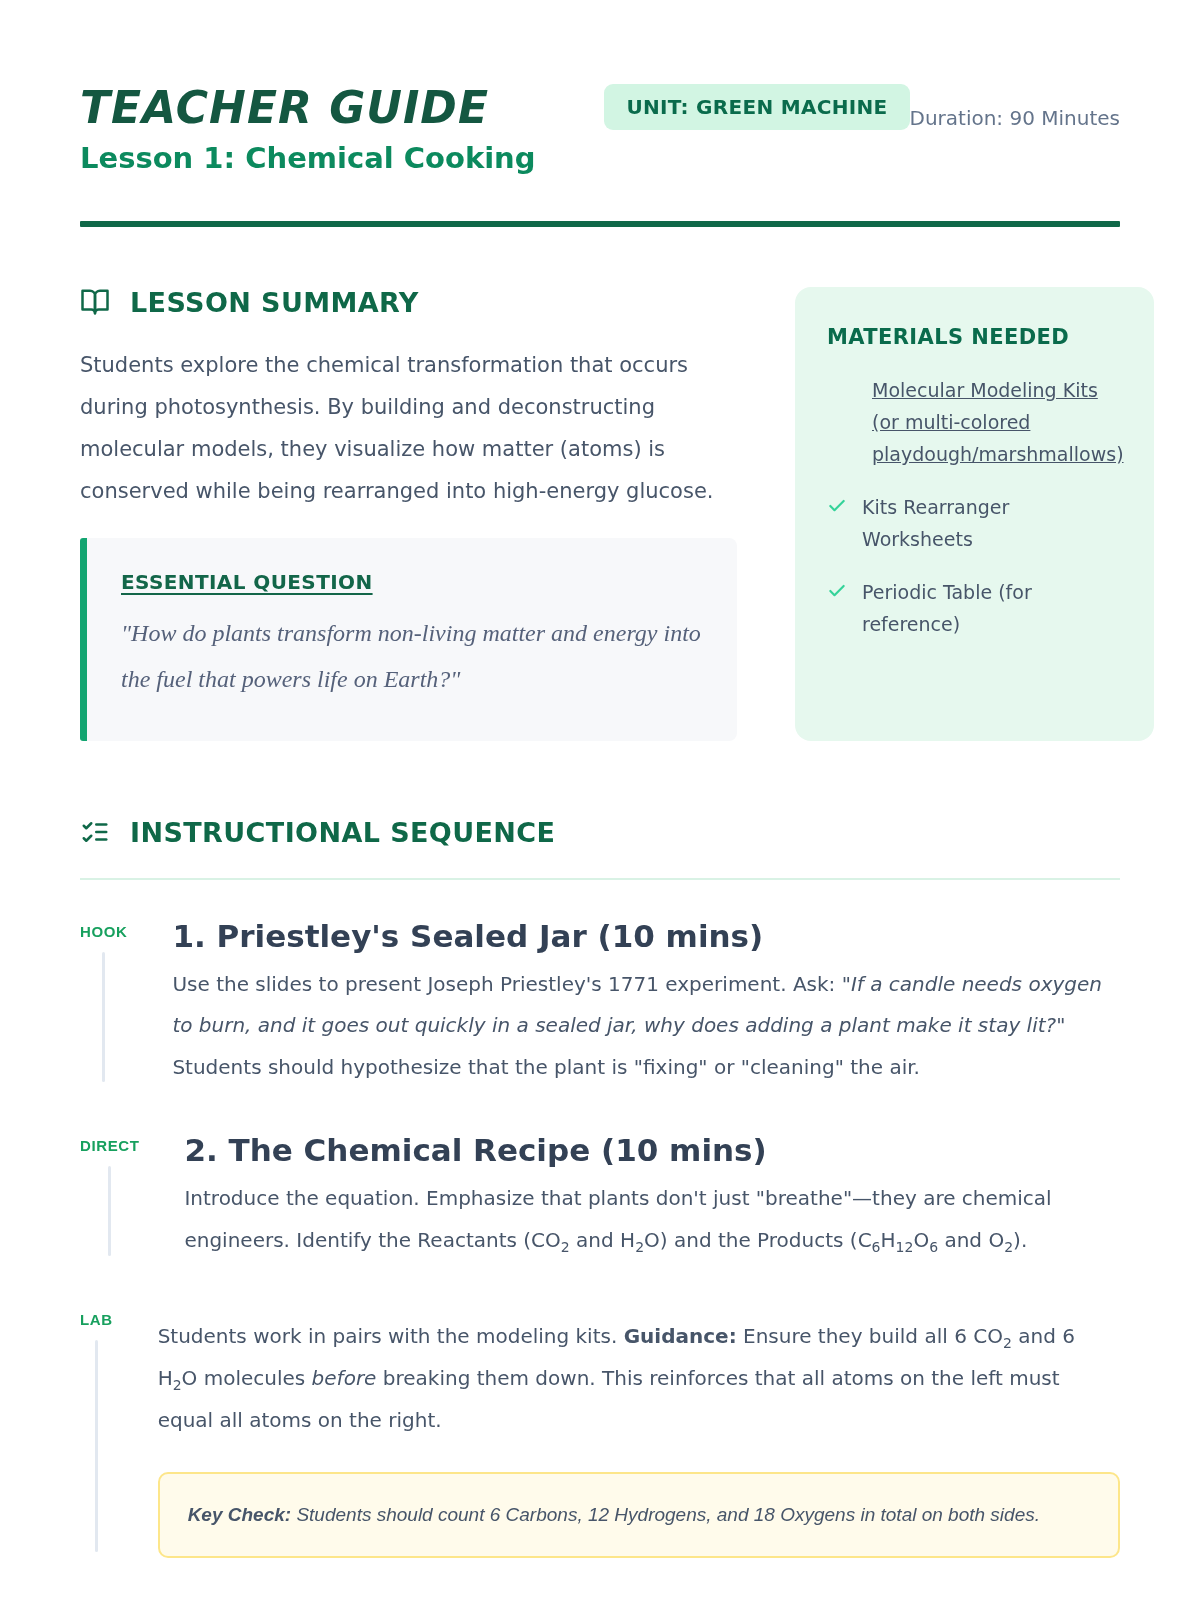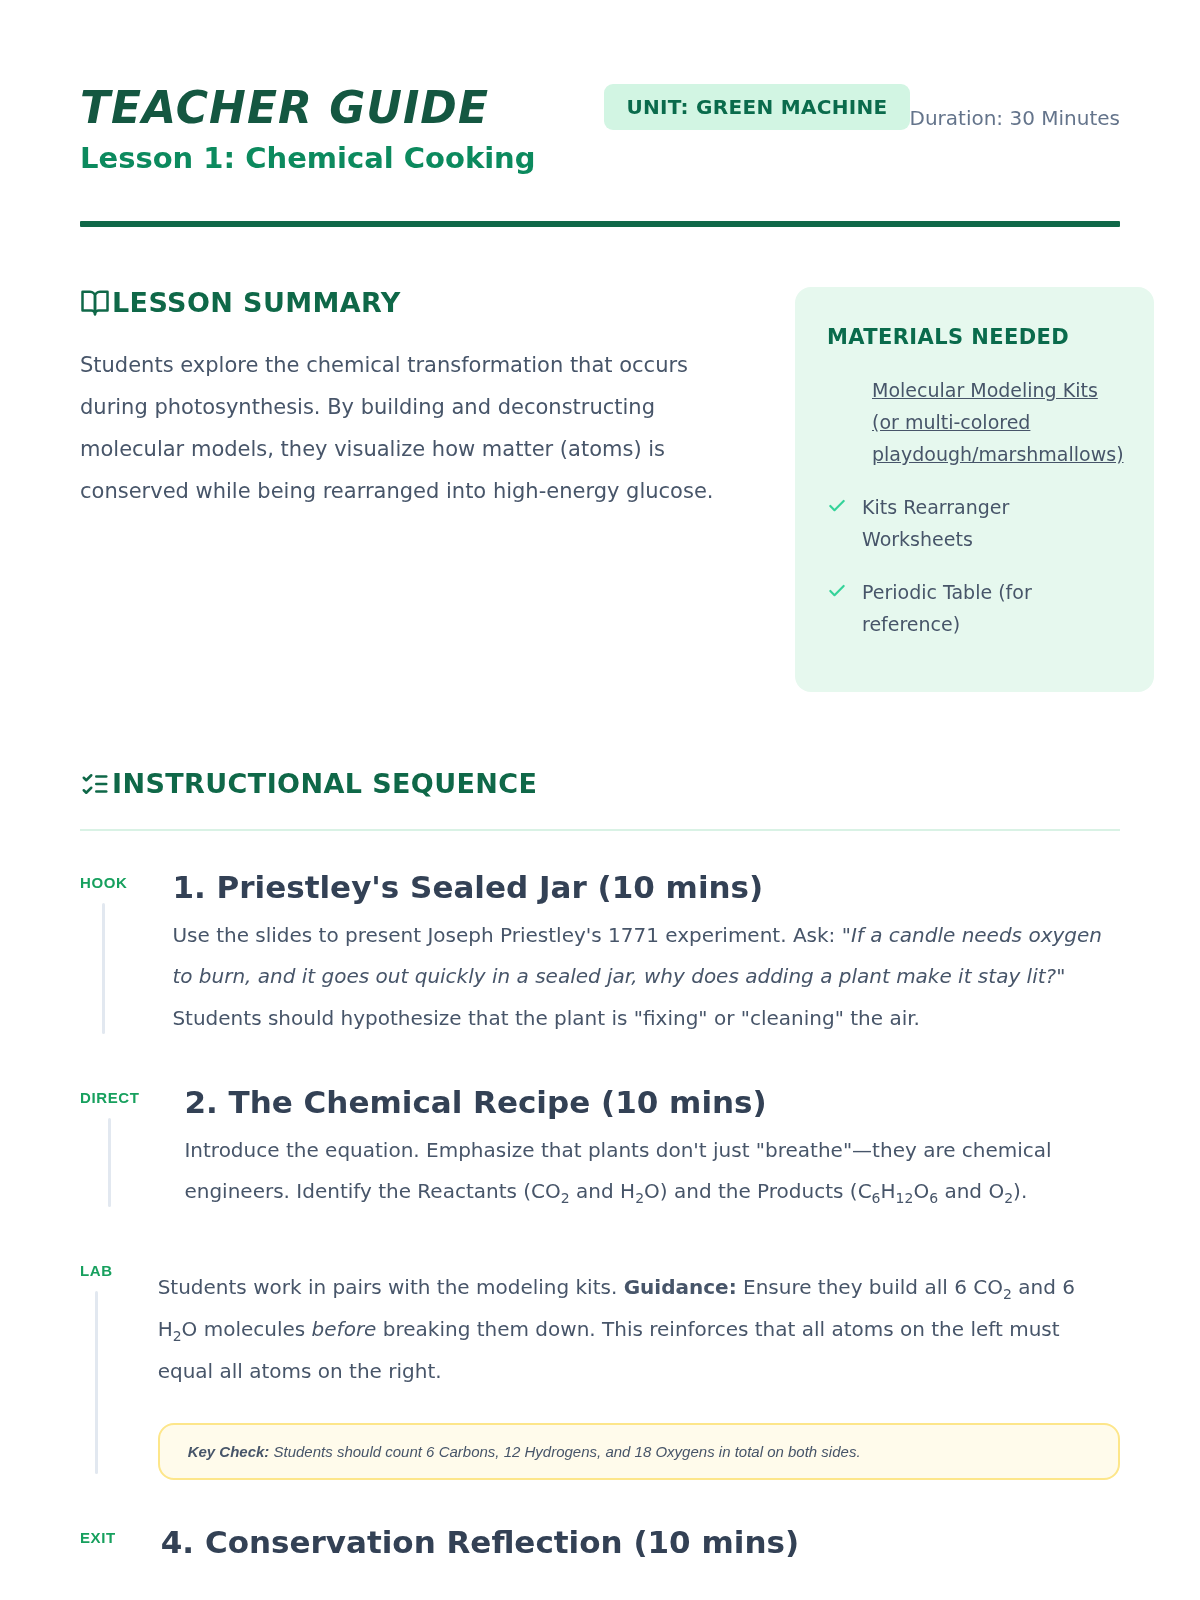--- a/index.html
+++ b/index.html
@@ -28,21 +28,21 @@
   .header-right{display:flex;align-items:flex-end;padding-top:0;}
   .unit-badge{
     background:var(--badge-bg);color:var(--badge-text);font-weight:bold;
     font-size:20px;padding:11px 22px;border-radius:9px;letter-spacing:.3px;
   }
   .duration{margin-top:14px;font-size:20px;color:var(--muted);}
   .rule{height:6px;background:var(--heading);margin-top:46px;border-radius:1px;}
 
   
   .section-heading{
-    display:flex;align-items:flex-end;gap:2px;color:var(--heading);
+    display:flex;align-items:flex-start;gap:20px;color:var(--heading);
     font-size:27px;font-weight:bold;letter-spacing:.4px;
   }
   .section-heading svg{display:block;}
 
   
   .main{display:flex;gap:58px;margin-top:60px;align-items:stretch;}
   .left-col{width:657px;flex:0 0 657px;}
   .summary-text{
     margin-top:26px;font-size:21px;line-height:2.0;color:var(--body);
   }
@@ -80,55 +80,59 @@
     color:var(--tag);font-size:15px;font-weight:bold;letter-spacing:.6px;
     font-family:"Liberation Sans",sans-serif;padding-top:5px;
   }
   .step-line{width:3px;flex:1;background:var(--line);margin-top:12px;margin-bottom:6px;border-radius:2px;}
   .step-content{flex:1;min-width:0;}
   .step-title{font-size:31px;font-weight:bold;color:var(--title);}
   .step-body{margin-top:10px;font-size:20px;line-height:2.08;color:var(--body);}
   .step-body sub{font-size:14px;}
   .note-box{
     margin-top:30px;background:var(--note-bg);border:2px solid var(--note-border);
-    border-radius:16px;padding:18px 28px;font-style:italic;font-size:15px;
+    border-radius:10px;padding:30px 28px;font-style:italic;font-size:19px;
     font-family:"Liberation Sans",sans-serif;color:var(--body);
   }
 </style>
 </head>
 <body>
 
 <div class="page">
 
   <header class="header">
     <div class="header-left">
       <div class="h1">TEACHER GUIDE</div>
       <div class="subtitle">Lesson 1: Chemical Cooking</div>
     </div>
     <div class="header-right">
       <div class="unit-badge">UNIT: GREEN MACHINE</div>
-      <div class="duration">Duration: 30 Minutes</div>
+      <div class="duration">Duration: 90 Minutes</div>
     </div>
   </header>
 
   <div class="rule"></div>
 
   <div class="main">
     <div class="left-col">
       <div class="section-heading">
         <span>
           <svg width="30" height="30" viewBox="0 0 24 24" fill="none" stroke="#0f6848" stroke-width="2" stroke-linecap="round" stroke-linejoin="round">
             <path d="M2 3h6a4 4 0 0 1 4 4v14a3 3 0 0 0-3-3H2z"></path>
             <path d="M22 3h-6a4 4 0 0 0-4 4v14a3 3 0 0 1 3-3h7z"></path>
           </svg>
         </span>
         <span>LESSON SUMMARY</span>
       </div>
       <p class="summary-text">Students explore the chemical transformation that occurs during photosynthesis. By building and deconstructing molecular models, they visualize how matter (atoms) is conserved while being rearranged into high-energy glucose.</p>
 
+      <div class="eq-box">
+        <div class="eq-title">ESSENTIAL QUESTION</div>
+        <div class="eq-quote">"How do plants transform non-living matter and energy into the fuel that powers life on Earth?"</div>
+      </div>
     </div>
 
     <aside class="materials-card">
       <div class="materials-title">MATERIALS NEEDED</div>
       <ul class="materials-list">
         <li class="mat-item nocheck">
           <span class="check">
             <svg width="20" height="20" viewBox="0 0 24 24" fill="none" stroke="currentColor" stroke-width="2.6" stroke-linecap="round" stroke-linejoin="round">
                 <polyline points="20 6 9 17 4 12"></polyline>
               </svg>

